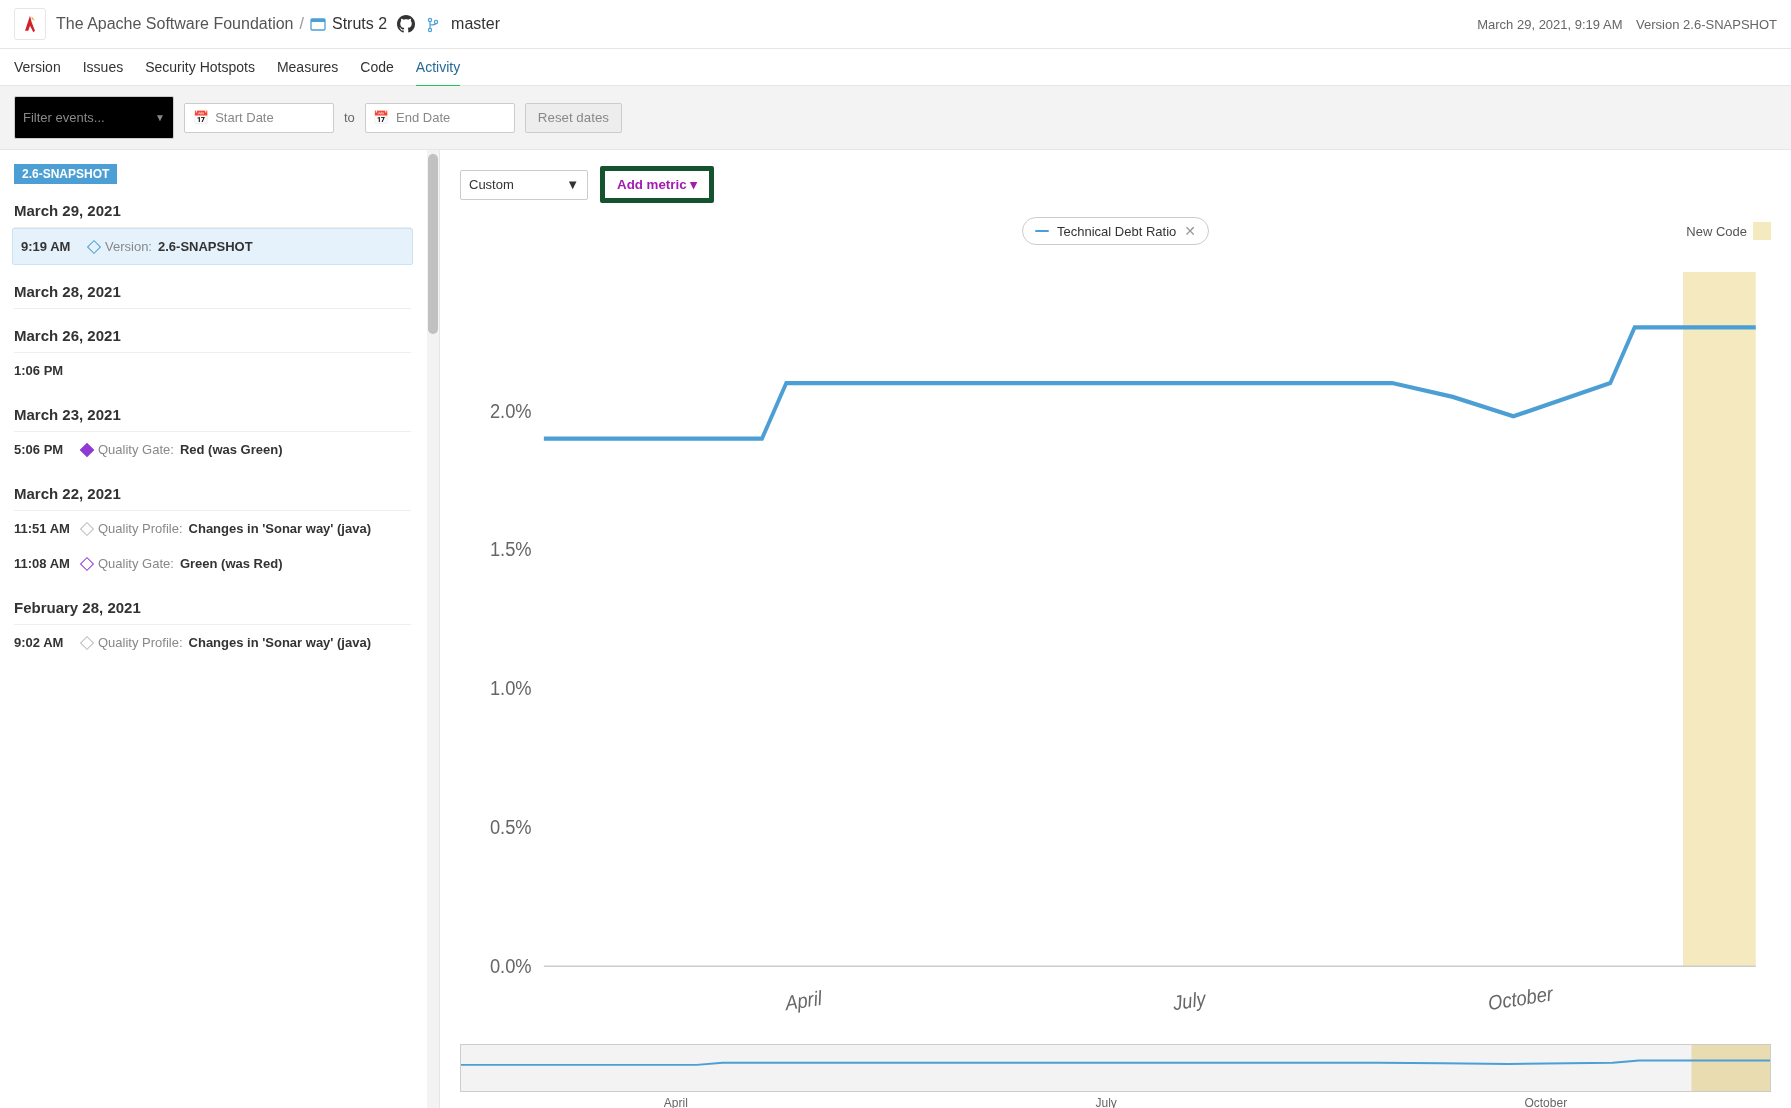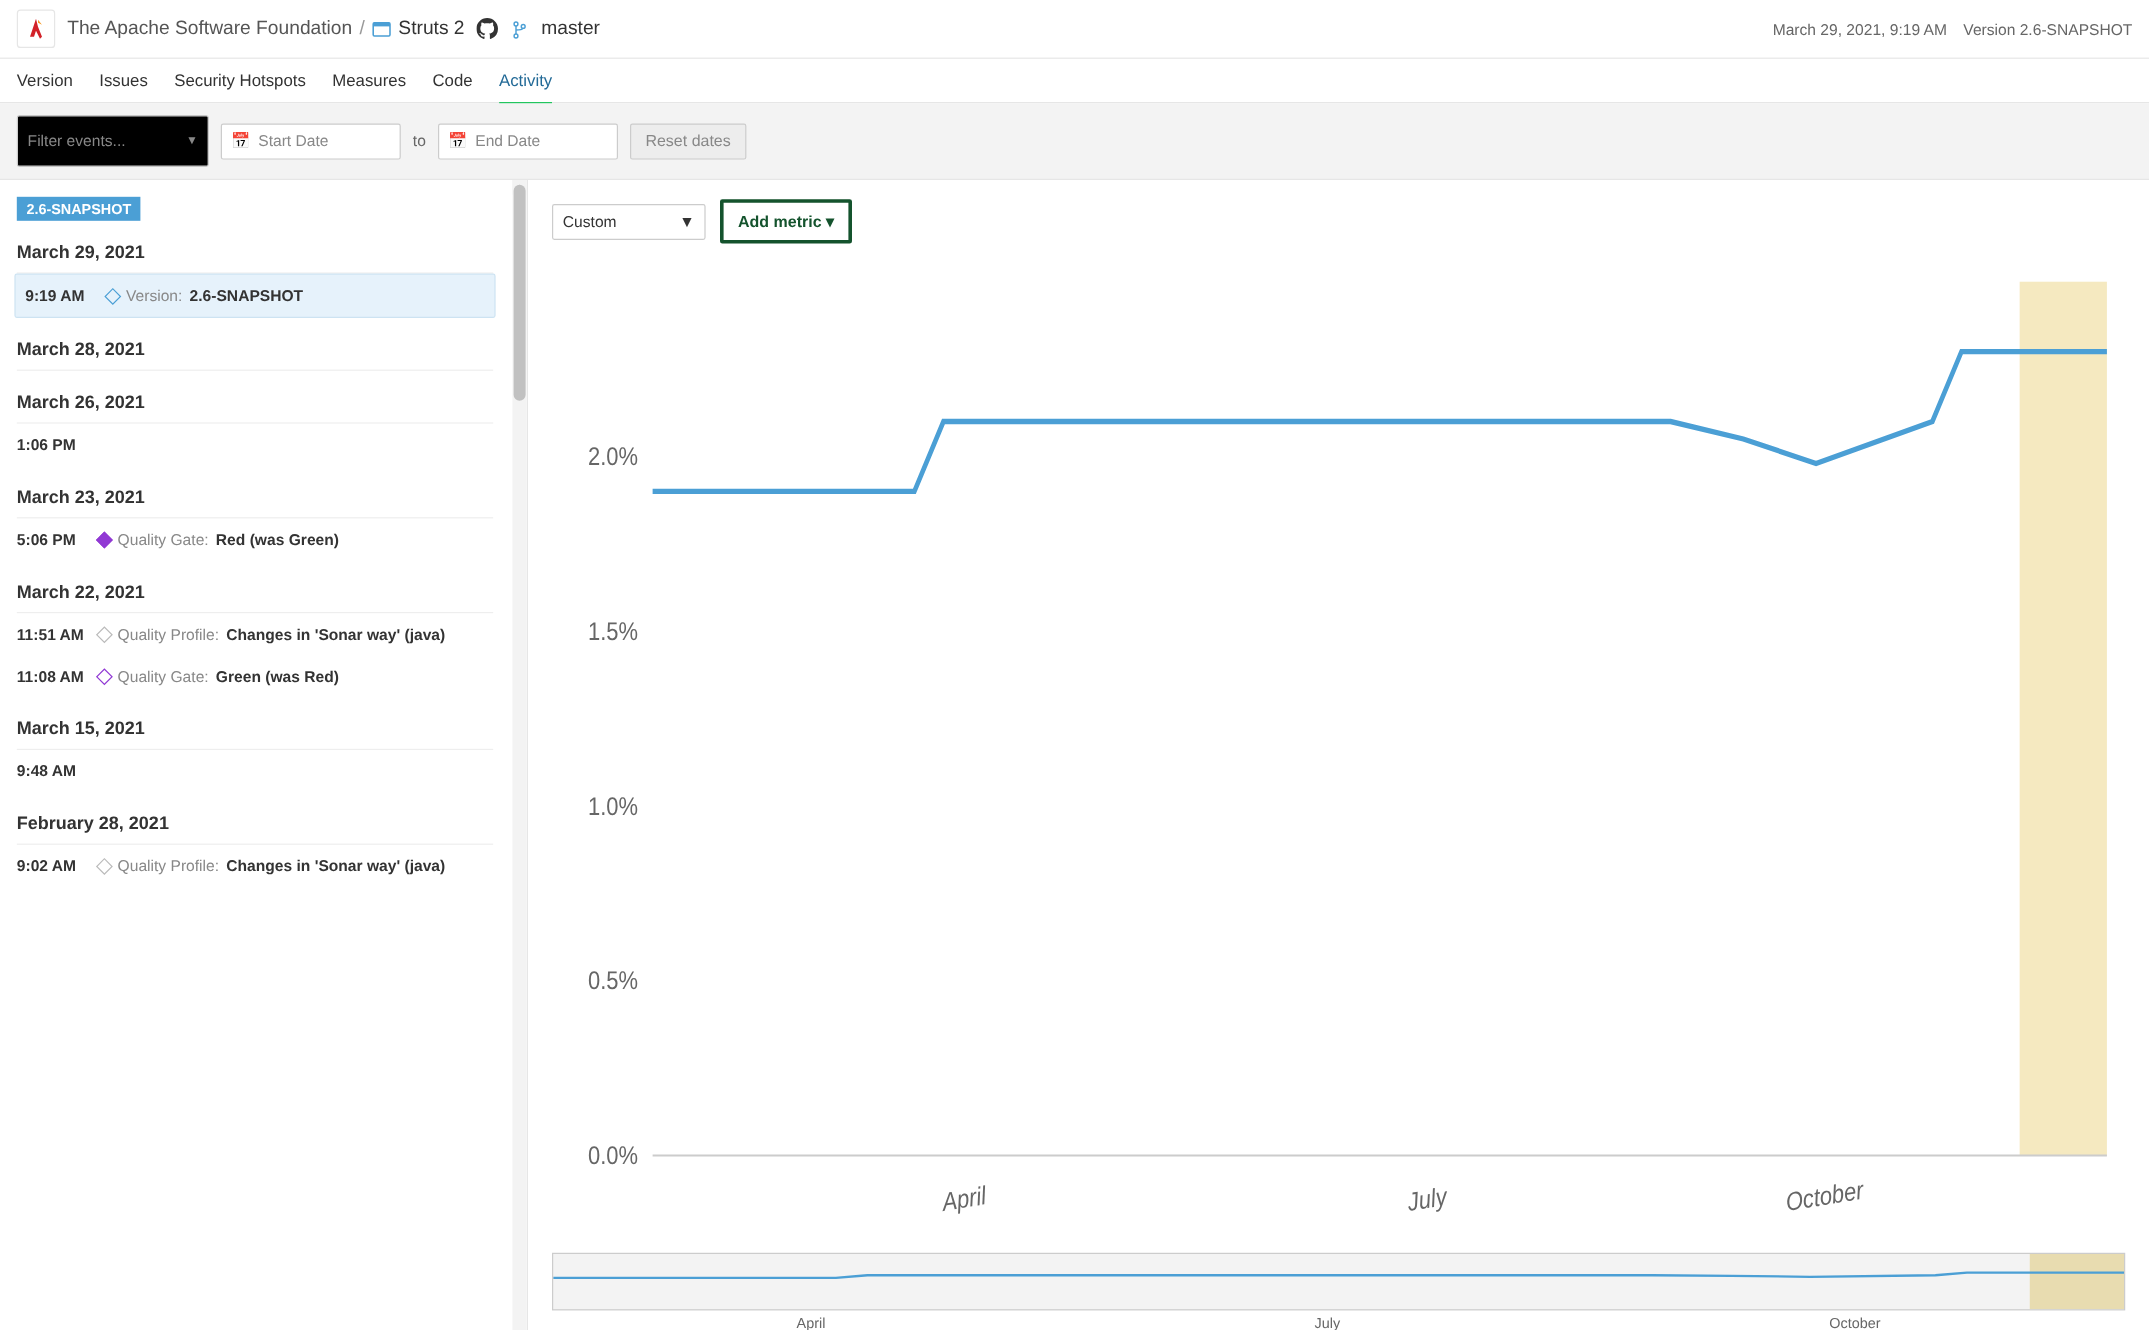--- a/index.html
+++ b/index.html
@@ -40,21 +40,21 @@
 .diamond{width:10px;height:10px;transform:rotate(45deg);display:inline-block;flex-shrink:0}
 .diamond.blue{border:1.5px solid #4b9fd5}
 .diamond.purple{border:1.5px solid #9139d4;background:#9139d4}
 .diamond.purple-o{border:1.5px solid #9139d4}
 .diamond.gray{border:1.5px solid #bbb}
 .ev-label{color:#888}
 .ev-val{font-weight:600;color:#333}
 .main{flex:1;padding:16px 20px;overflow:hidden;display:flex;flex-direction:column}
 .main-top{display:flex;align-items:center;gap:12px;margin-bottom:14px}
 .custom-sel{background:#fff;border:1px solid #ccc;border-radius:2px;height:30px;width:128px;display:flex;align-items:center;padding:0 8px;justify-content:space-between;cursor:pointer}
-.addmetric{background:#fff;border:3px solid #14532d;color:#14532d;border-radius:2px;height:37px;padding:0 12px;font-weight:600;cursor:pointer}
+.addmetric{background:#fff;border:5px solid #14532d;color:#a21caf;border-radius:2px;height:37px;padding:0 12px;font-weight:600;cursor:pointer}
 .chart-header{display:flex;align-items:center;justify-content:center;position:relative;margin-bottom:10px}
 .chip{border:1px solid #ccc;border-radius:16px;padding:5px 12px;display:flex;align-items:center;gap:8px;font-size:13px}
 .chip .line{width:14px;height:2.5px;background:#4b9fd5;border-radius:1px}
 .chip .x{color:#999;cursor:pointer;font-size:14px}
 .newcode{position:absolute;right:0;display:flex;align-items:center;gap:6px;font-size:13px;color:#555}
 .newcode .sw{width:18px;height:18px;background:#f5e9c0}
 .chart-area{flex:1;position:relative}
 .chart-svg{width:100%;height:100%}
 .mini-chart{height:48px;border:1px solid #ccc;background:#f3f3f3;margin-top:10px;position:relative}
 .mini-chart svg{width:100%;height:100%}
@@ -167,26 +167,20 @@
             <span class="ev-label"> Quality Profile: </span>
             <span class="ev-val">Changes in 'Sonar way' (java)</span>
           </div>
           <div class="event-row">
             <span class="event-time">11:08 AM</span>
             <span class="diamond purple-o"></span>
             <span class="ev-label"> Quality Gate: </span>
             <span class="ev-val">Green (was Red)</span>
           </div>
         </div><div class="day-group">
-          <div class="day-title">March 15, 2021</div>
-          <div class="day-sep"></div>
-          <div class="event-row">
-            <span class="event-time">9:48 AM</span>
-          </div>
-        </div><div class="day-group">
           <div class="day-title">February 28, 2021</div>
           <div class="day-sep"></div>
           <div class="event-row">
             <span class="event-time">9:02 AM</span>
             <span class="diamond gray"></span>
             <span class="ev-label"> Quality Profile: </span>
             <span class="ev-val">Changes in 'Sonar way' (java)</span>
           </div>
         </div></div>
     <div class="scrollbar-fake">
@@ -200,20 +194,31 @@
     <div class="main-top">
       <div class="custom-sel">
         <span>Custom</span>
         <span class="caret">▼</span>
       </div>
       <button class="addmetric">
         <span>Add metric</span> <span>▾</span>
       </button>
     </div>
 
+    <div class="chart-header">
+      <div class="chip">
+        <span class="line"></span>
+        <span>Technical Debt Ratio</span>
+        <span class="x">✕</span>
+      </div>
+      <div class="newcode">
+        <span>New Code</span>
+        <span class="sw"></span>
+      </div>
+    </div>
 
     <div class="chart-area">
       <svg class="chart-svg" id="chart" viewBox="0 0 860 460" preserveAspectRatio="none">
           <rect x="802.3" y="10" width="47.700000000000045" height="410" fill="#f5e9c0"></rect>
           <text class="yaxis" x="47" y="424" text-anchor="end" font-size="12" fill="#666">0.0%</text>
           <text class="yaxis" x="47" y="342" text-anchor="end" font-size="12" fill="#666">0.5%</text>
           <text class="yaxis" x="47" y="260" text-anchor="end" font-size="12" fill="#666">1.0%</text>
           <text class="yaxis" x="47" y="178" text-anchor="end" font-size="12" fill="#666">1.5%</text>
           <text class="yaxis" x="47" y="96" text-anchor="end" font-size="12" fill="#666">2.0%</text>
           <line x1="55" y1="420" x2="850" y2="420" stroke="#ccc" stroke-width="1"></line>

